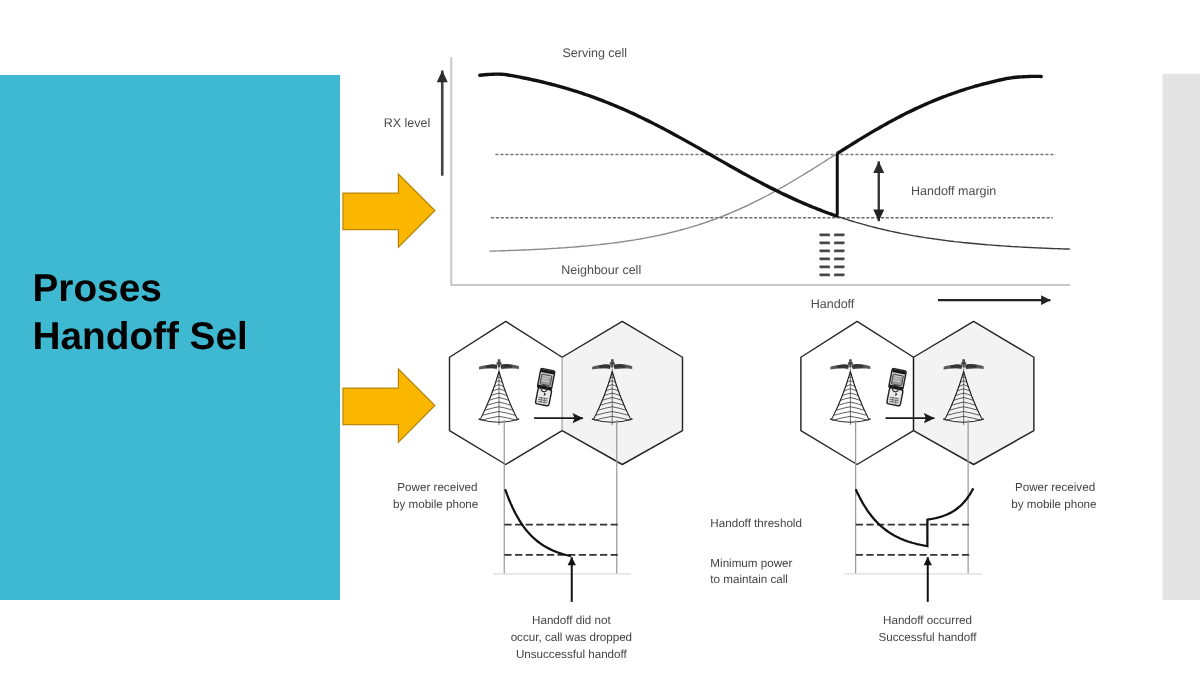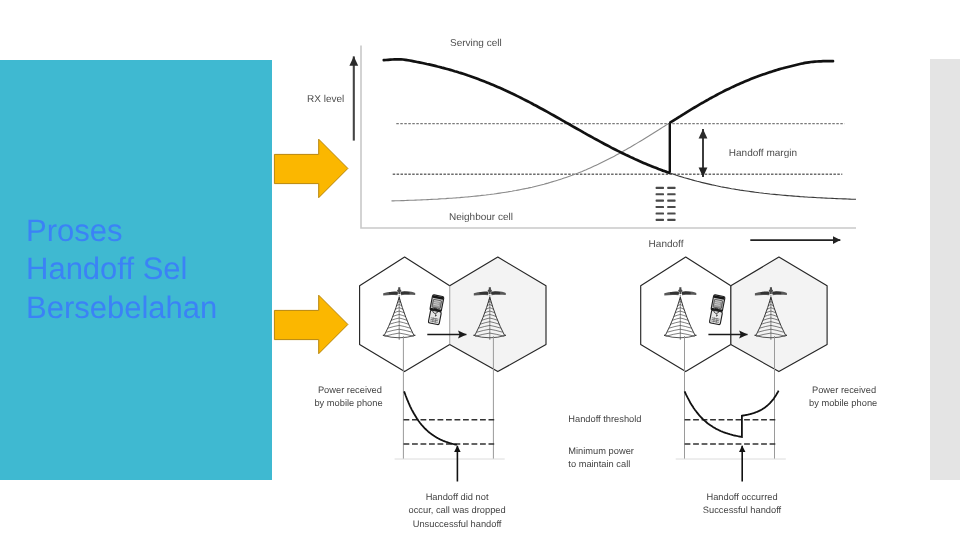--- a/index.html
+++ b/index.html
@@ -1,39 +1,38 @@
 <!DOCTYPE html>
 <html><head>
 <meta charset="utf-8">
 <style>
   html,body{margin:0;padding:0;}
   *{-webkit-font-smoothing:antialiased;text-rendering:geometricPrecision;}
   body{width:960px;height:540px;background:#ffffff;overflow:hidden;
        font-family:"Liberation Sans",sans-serif;}
   #slide{position:relative;width:960px;height:540px;background:#fff;}
   #title-block{position:absolute;left:0;top:60px;width:272px;height:420px;background:#3fb9d1;}
-  #title-text{position:absolute;left:26px;top:212px;width:244px;color:#3b82f6;
-      font-size:31px;line-height:38.4px;font-weight:400;letter-spacing:0px;}
+  #title-text{position:absolute;left:26px;top:212px;width:244px;color:#000000;
+      font-size:31px;line-height:38.4px;font-weight:700;letter-spacing:0px;}
   #right-bar{position:absolute;left:930px;top:59px;width:30px;height:421px;background:#e4e4e4;}
   svg{position:absolute;left:0;top:0;}
   .arrow-svg{position:absolute;}
   text{font-family:"Liberation Sans",sans-serif;}
   .lbl{font-size:10px;fill:#4d4d4d;}
   .sm{font-size:9.3px;fill:#434343;}
   .ctr{text-anchor:middle;}
 </style>
 </head>
 <body>
 
 <div id="slide">
   <div id="title-block" style="background-color: rgb(63, 185, 209);"></div>
   <div id="title-text">
     <div>Proses</div>
     <div>Handoff Sel</div>
-    <div>Bersebelahan</div>
   </div>
   <div id="right-bar" style="background-color: rgb(228, 228, 228);"></div>
 
   <svg id="figure" width="960" height="540" viewBox="0 0 960 540">
     <defs>
       <marker id="ah" markerWidth="8" markerHeight="8" refX="7.6" refY="4" orient="auto" markerUnits="userSpaceOnUse">
         <path d="M0.2,0.1 L7.8,4 L0.2,7.9 Z" fill="#222"></path>
       </marker>
       <marker id="ahs" markerWidth="9" markerHeight="9" refX="8.6" refY="4.2" orient="auto" markerUnits="userSpaceOnUse">
         <path d="M0.2,0.1 L8.8,4.2 L0.2,8.3 L1.8,4.2 Z" fill="#1a1a1a"></path>

